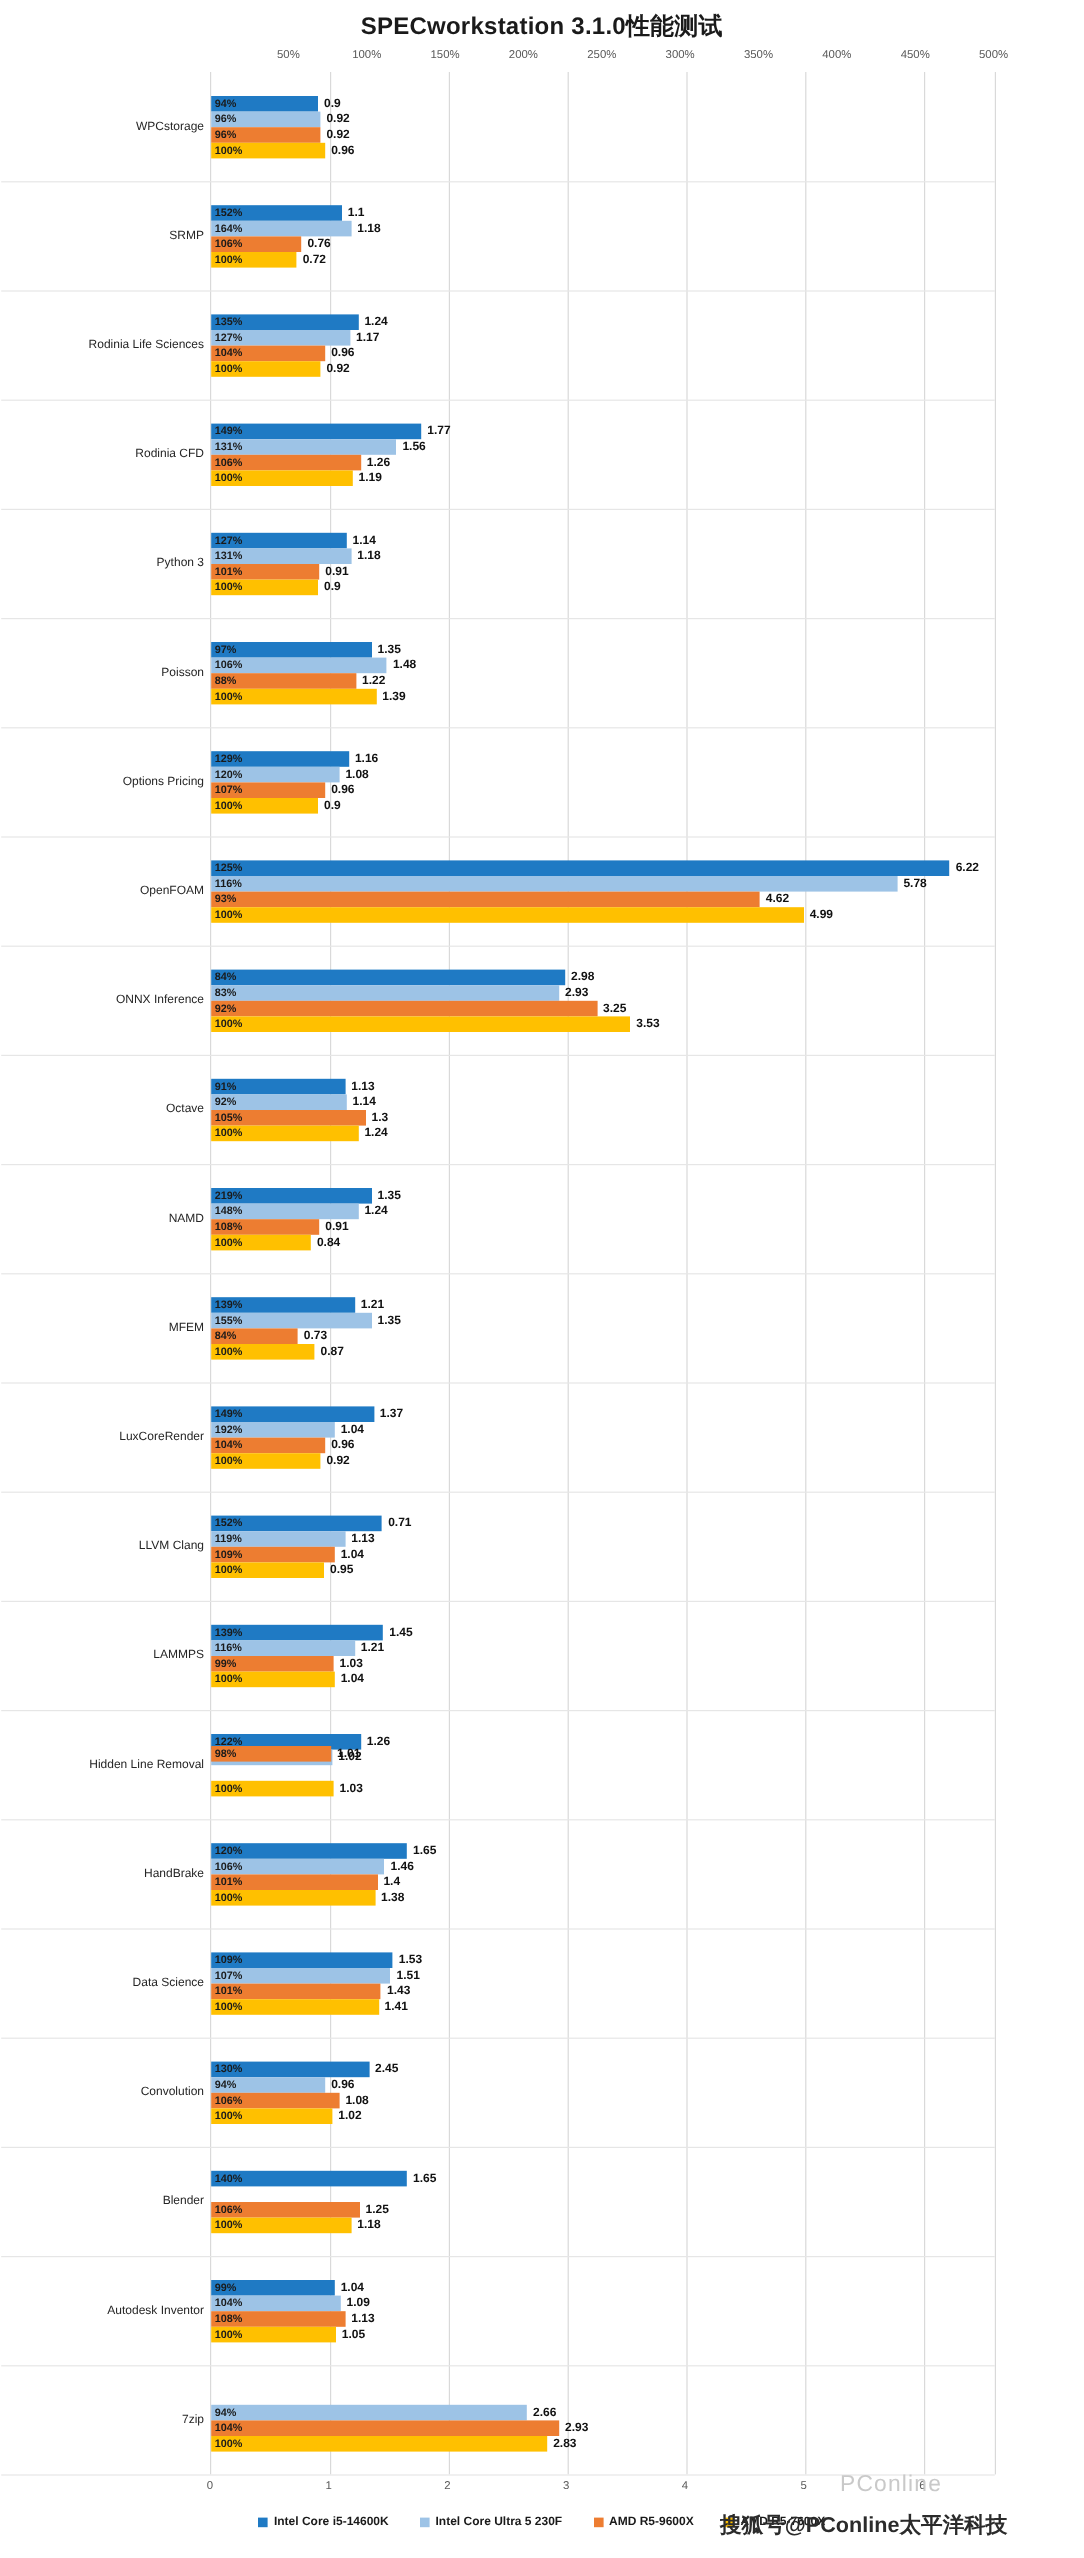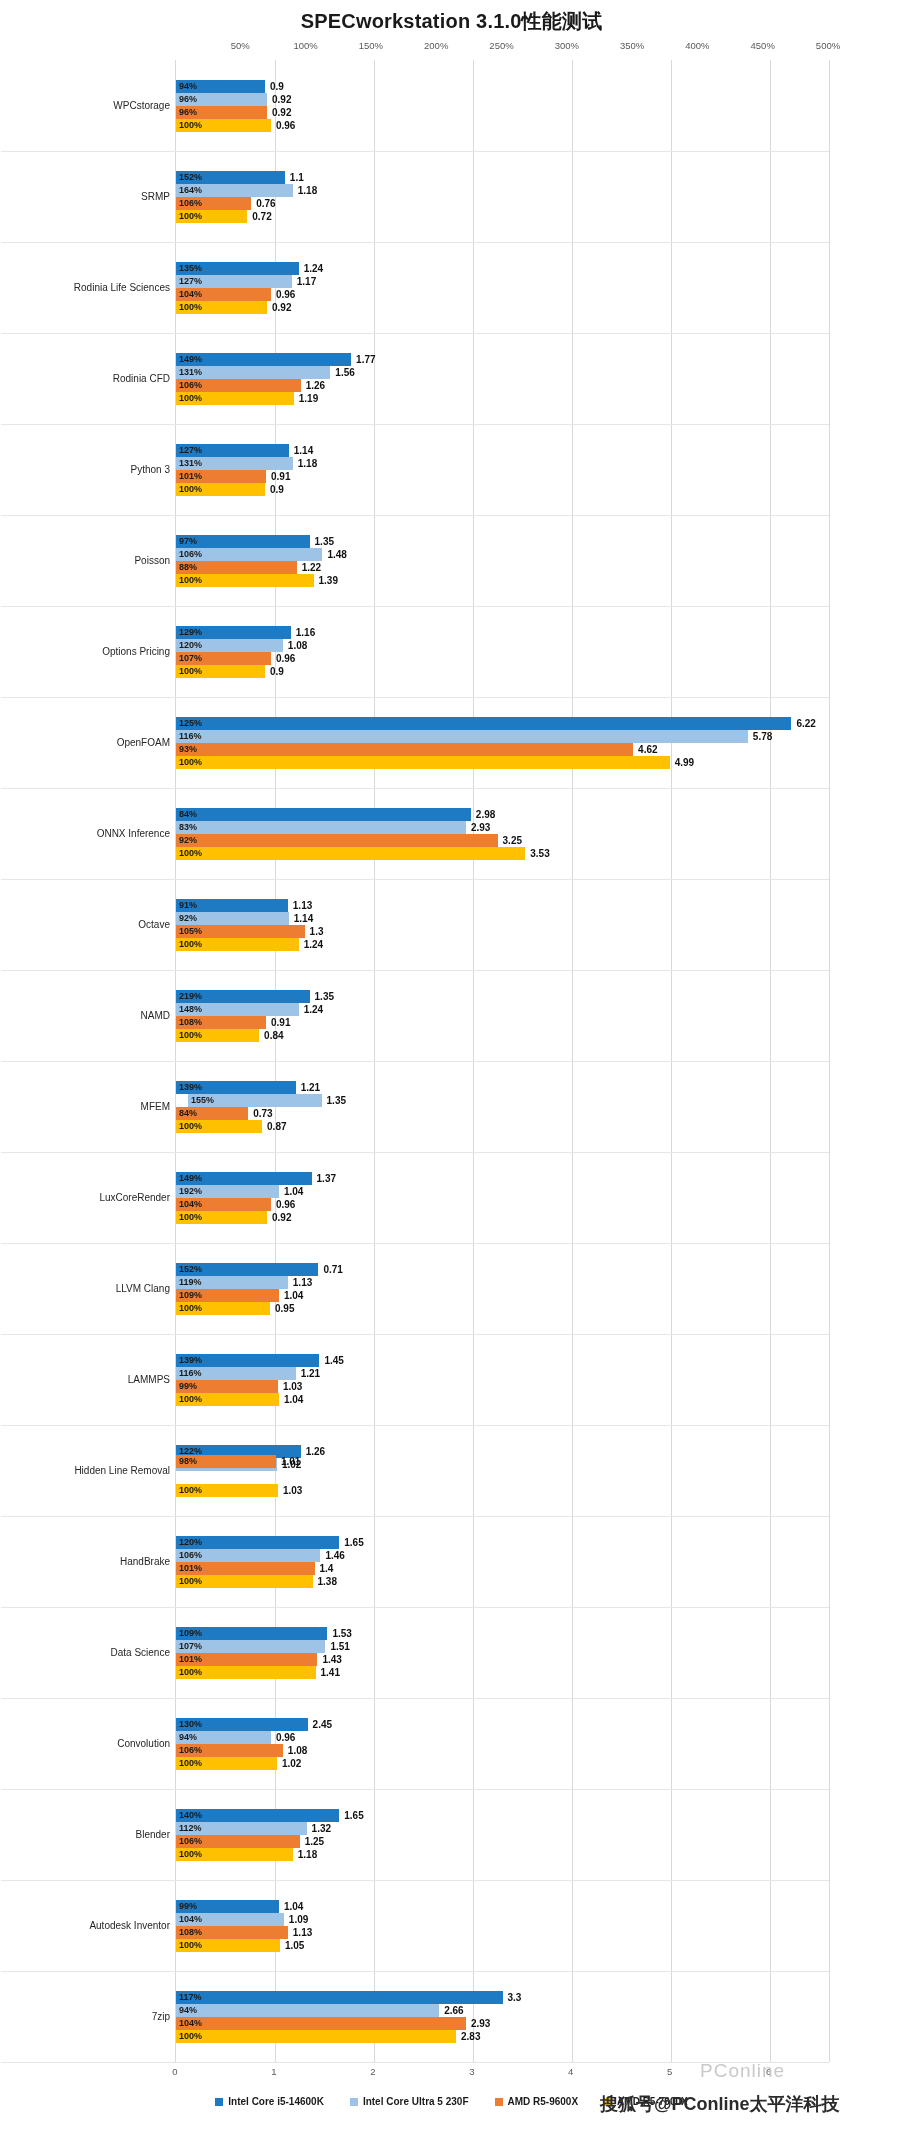--- a/index.html
+++ b/index.html
@@ -359,21 +359,21 @@
         </div>
       </div>
       <div class="cat-row" style="top: 1001px; height: 91px;">
         <div class="cat-sep" style="top: 91px;"></div>
         <div class="cat-label" style="top: 39.5px;">MFEM</div>
         <div class="bar-wrap" style="top: 19.5px; width: 653px;">
           <div class="bar" style="width: 119.717px; background: rgb(31, 122, 196);"></div>
           <div class="bar-pct">139%</div>
           <div class="bar-val" style="left: 124.717px;">1.21</div>
         </div>
-        <div class="bar-wrap" style="top: 32.5px; width: 653px; margin-left: 12px;">
+        <div class="bar-wrap" style="top: 32.5px; width: 653px;">
           <div class="bar" style="width: 133.568px; background: rgb(157, 195, 230);"></div>
           <div class="bar-pct">155%</div>
           <div class="bar-val" style="left: 138.568px;">1.35</div>
         </div>
         <div class="bar-wrap" style="top: 45.5px; width: 653px;">
           <div class="bar" style="width: 72.2258px; background: rgb(237, 125, 49);"></div>
           <div class="bar-pct">84%</div>
           <div class="bar-val" style="left: 77.2258px;">0.73</div>
         </div>
         <div class="bar-wrap" style="top: 58.5px; width: 653px;">
@@ -551,25 +551,20 @@
         </div>
       </div>
       <div class="cat-row" style="top: 1729px; height: 91px;">
         <div class="cat-sep" style="top: 91px;"></div>
         <div class="cat-label" style="top: 39.5px;">Blender</div>
         <div class="bar-wrap" style="top: 19.5px; width: 653px;">
           <div class="bar" style="width: 163.25px; background: rgb(31, 122, 196);"></div>
           <div class="bar-pct">140%</div>
           <div class="bar-val" style="left: 168.25px;">1.65</div>
         </div>
-        <div class="bar-wrap" style="top: 32.5px; width: 653px;">
-          <div class="bar" style="width: 130.6px; background: rgb(157, 195, 230);"></div>
-          <div class="bar-pct">112%</div>
-          <div class="bar-val" style="left: 135.6px;">1.32</div>
-        </div>
         <div class="bar-wrap" style="top: 45.5px; width: 653px;">
           <div class="bar" style="width: 123.674px; background: rgb(237, 125, 49);"></div>
           <div class="bar-pct">106%</div>
           <div class="bar-val" style="left: 128.674px;">1.25</div>
         </div>
         <div class="bar-wrap" style="top: 58.5px; width: 653px;">
           <div class="bar" style="width: 116.748px; background: rgb(255, 192, 0);"></div>
           <div class="bar-pct">100%</div>
           <div class="bar-val" style="left: 121.748px;">1.18</div>
         </div>
@@ -594,25 +589,20 @@
         </div>
         <div class="bar-wrap" style="top: 58.5px; width: 653px;">
           <div class="bar" style="width: 103.886px; background: rgb(255, 192, 0);"></div>
           <div class="bar-pct">100%</div>
           <div class="bar-val" style="left: 108.886px;">1.05</div>
         </div>
       </div>
       <div class="cat-row" style="top: 1911px; height: 91px;">
         <div class="cat-sep" style="top: 91px;"></div>
         <div class="cat-label" style="top: 39.5px;">7zip</div>
-        <div class="bar-wrap" style="top: 19.5px; width: 653px;">
-          <div class="bar" style="width: 326.5px; background: rgb(31, 122, 196);"></div>
-          <div class="bar-pct">117%</div>
-          <div class="bar-val" style="left: 331.5px;">3.3</div>
-        </div>
         <div class="bar-wrap" style="top: 32.5px; width: 653px;">
           <div class="bar" style="width: 263.179px; background: rgb(157, 195, 230);"></div>
           <div class="bar-pct">94%</div>
           <div class="bar-val" style="left: 268.179px;">2.66</div>
         </div>
         <div class="bar-wrap" style="top: 45.5px; width: 653px;">
           <div class="bar" style="width: 289.892px; background: rgb(237, 125, 49);"></div>
           <div class="bar-pct">104%</div>
           <div class="bar-val" style="left: 294.892px;">2.93</div>
         </div>

